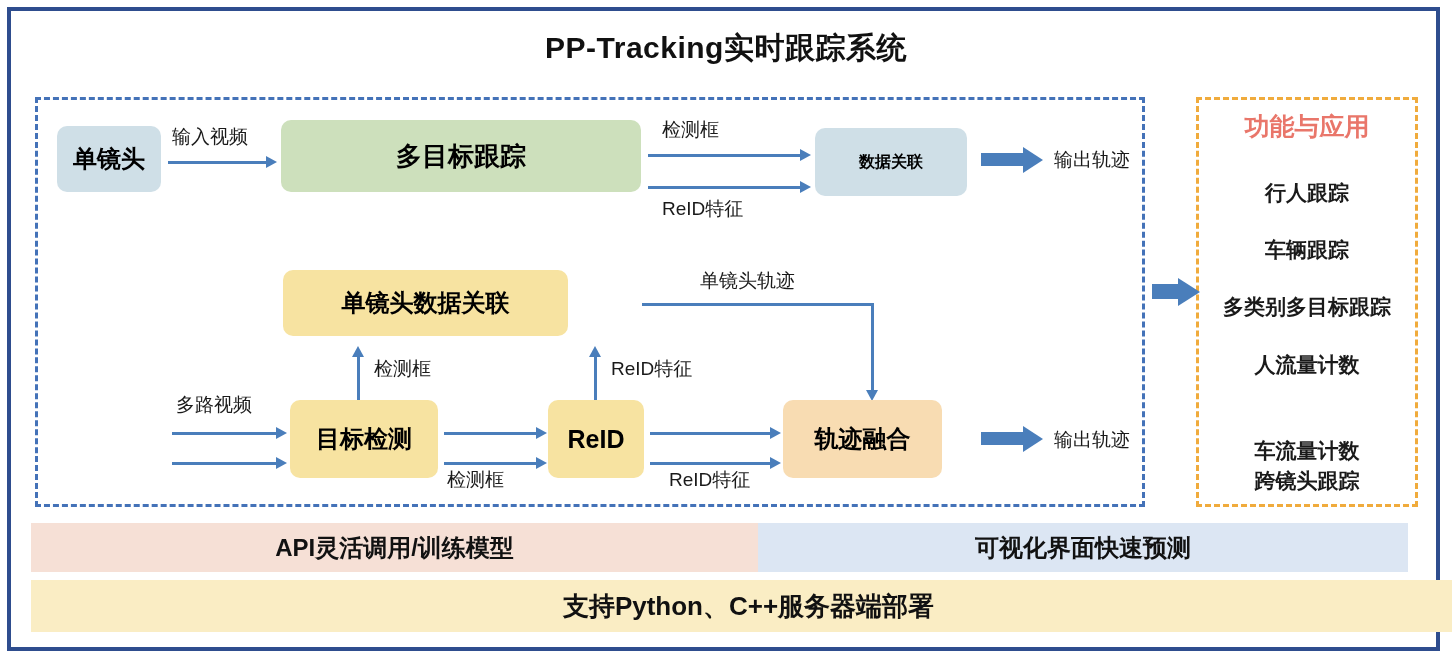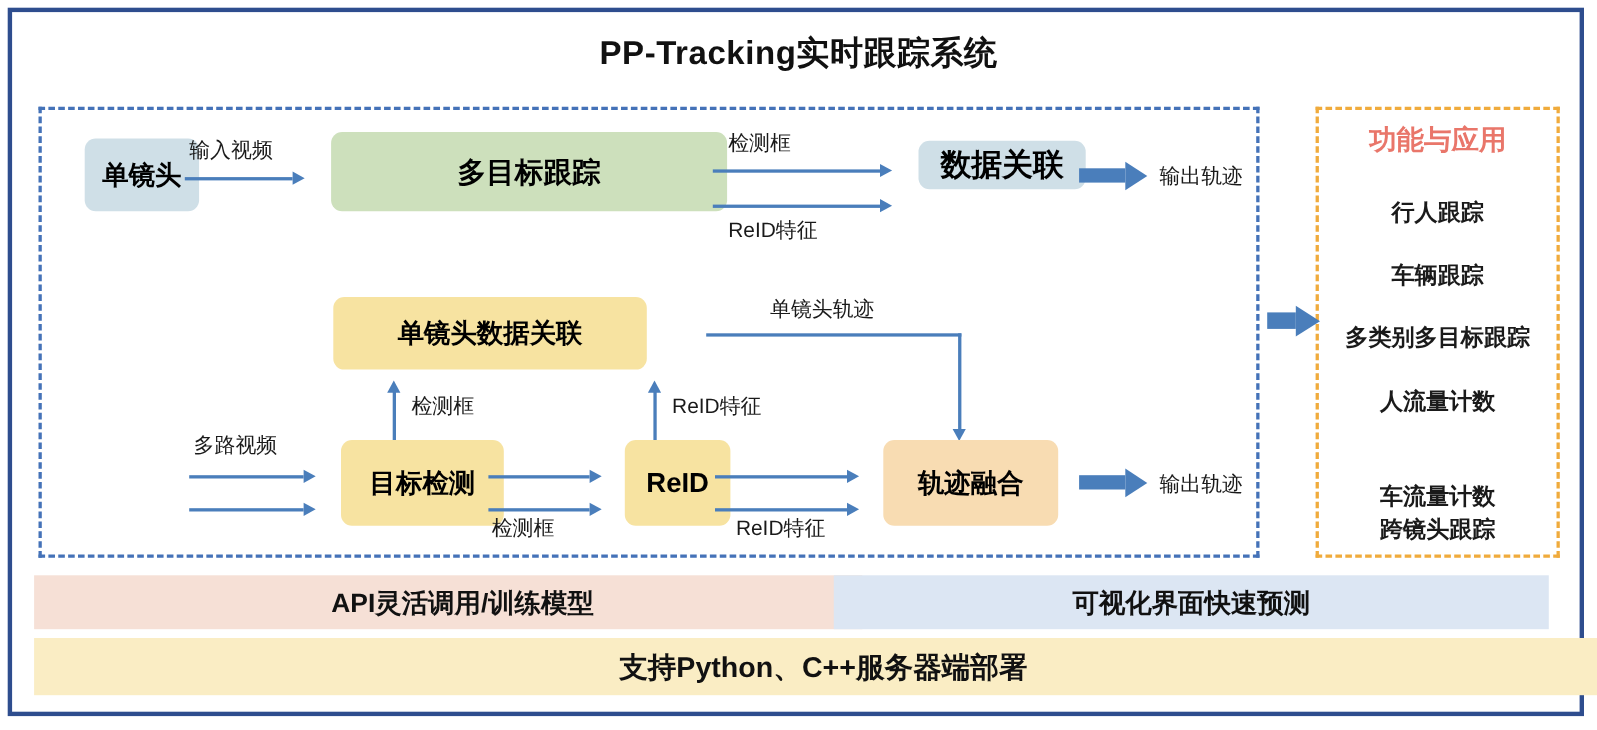--- a/index.html
+++ b/index.html
@@ -2,21 +2,21 @@
 <html><head>
 <meta charset="utf-8">
 <style>
   html,body{margin:0;padding:0;background:#fff;}
   body{width:1452px;height:664px;font-family:"Liberation Sans","DejaVu Sans",sans-serif;}
   #root{position:relative;width:1452px;height:664px;overflow:hidden;background:#fff;}
   .frame{position:absolute;left:7px;top:7px;width:1433px;height:644px;border:4px solid #2e4d8e;box-sizing:border-box;background:#fff;}
   .title{position:absolute;left:0;top:28px;width:1452px;text-align:center;font-size:30px;font-weight:bold;color:#111;letter-spacing:.5px;}
   .panel-blue{position:absolute;left:35px;top:97px;width:1110px;height:410px;border:3px dashed #4472b8;box-sizing:border-box;}
   .panel-orange{position:absolute;left:1196px;top:97px;width:222px;height:410px;border:3px dashed #f0ab3c;box-sizing:border-box;}
-  .box{position:absolute;border-radius:10px;display:flex;align-items:center;justify-content:center;font-weight:bold;color:#000;text-align:center;margin-left:20px;}
+  .box{position:absolute;border-radius:10px;display:flex;align-items:center;justify-content:center;font-weight:bold;color:#000;text-align:center;}
   .b-blue{background:#cfdfe7;}
   .b-green{background:#cde0bc;}
   .b-yellow{background:#f7e3a1;}
   .b-tan{background:#f8dcb2;}
   .lab{position:absolute;font-size:19px;color:#1a1a1a;white-space:nowrap;}
   .lab-out{position:absolute;font-size:19px;color:#1a1a1a;white-space:nowrap;}
   .arr{position:absolute;background:#4a7ebb;}
   .arrh{height:3px;}
   .arrv{width:3px;}
   .head-r{position:absolute;width:0;height:0;border-top:6px solid transparent;border-bottom:6px solid transparent;border-left:11px solid #4a7ebb;}
@@ -52,21 +52,21 @@
   <div class="box b-green" style="left:281px;top:120px;width:360px;height:72px;font-size:26px;">多目标跟踪</div>
 
   <div class="lab" style="left:662px;top:117px;">检测框</div>
   <div class="arr arrh" style="left:648px;top:154px;width:152px;"></div>
   <div class="head-r" style="left:800px;top:149px;"></div>
 
   <div class="arr arrh" style="left:648px;top:186px;width:152px;"></div>
   <div class="head-r" style="left:800px;top:181px;"></div>
   <div class="lab" style="left:662px;top:196px;">ReID特征</div>
 
-  <div class="box b-blue" style="left:815px;top:128px;width:152px;height:44px;font-size:28px;">数据关联</div>
+  <div class="box b-blue" style="left:815px;top:128px;width:152px;height:68px;font-size:16px;">数据关联</div>
 
   <div class="fat" style="left:981px;top:153px;width:62px;">
     <div class="stem" style="width:42px;top:0;"></div>
     <div class="tip" style="left:42px;top:-6px;"></div>
   </div>
   <div class="lab-out" style="left:1054px;top:147px;">输出轨迹</div>
 
   <div class="box b-yellow" style="left:283px;top:270px;width:285px;height:66px;font-size:24px;">单镜头数据关联</div>
 
   <div class="lab" style="left:700px;top:268px;">单镜头轨迹</div>
@@ -119,16 +119,16 @@
   </div>
 
   <div class="app-title">功能与应用</div>
   <div class="app-item" style="top:179px;">行人跟踪</div>
   <div class="app-item" style="top:236px;">车辆跟踪</div>
   <div class="app-item" style="top:293px;">多类别多目标跟踪</div>
   <div class="app-item" style="top:351px;">人流量计数</div>
   <div class="app-item" style="top:409px;margin-top:28px;">车流量计数</div>
   <div class="app-item" style="top:467px;">跨镜头跟踪</div>
 
-  <div class="bar bar-pink" style="left:31px;top:523px;width:727px;height:49px;padding-left:26px;">API灵活调用/训练模型</div>
+  <div class="bar bar-pink" style="left:31px;top:523px;width:727px;height:49px;">API灵活调用/训练模型</div>
   <div class="bar bar-lblue" style="left:758px;top:523px;width:650px;height:49px;">可视化界面快速预测</div>
   <div class="bar bar-yel" style="left:31px;top:580px;width:1435px;height:52px;font-size:26px;">支持Python、C++服务器端部署</div>
 </div>
 
 </body></html>

